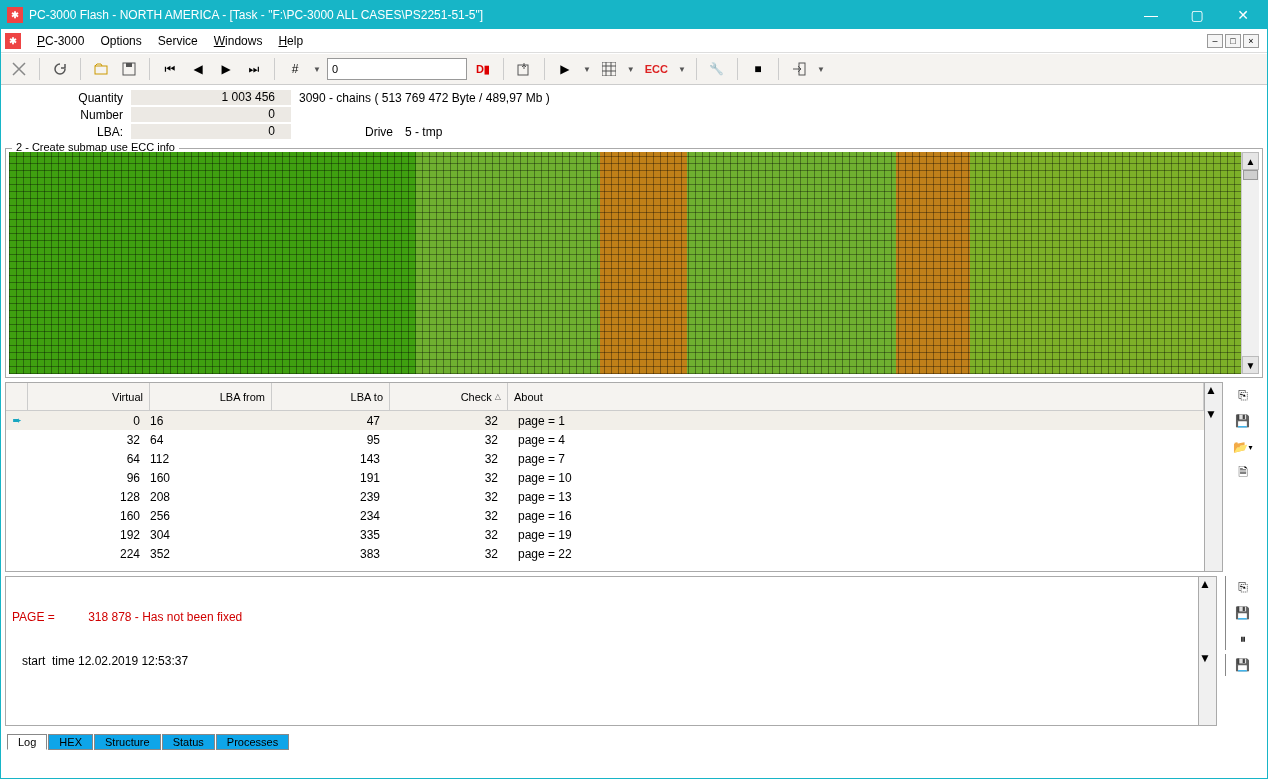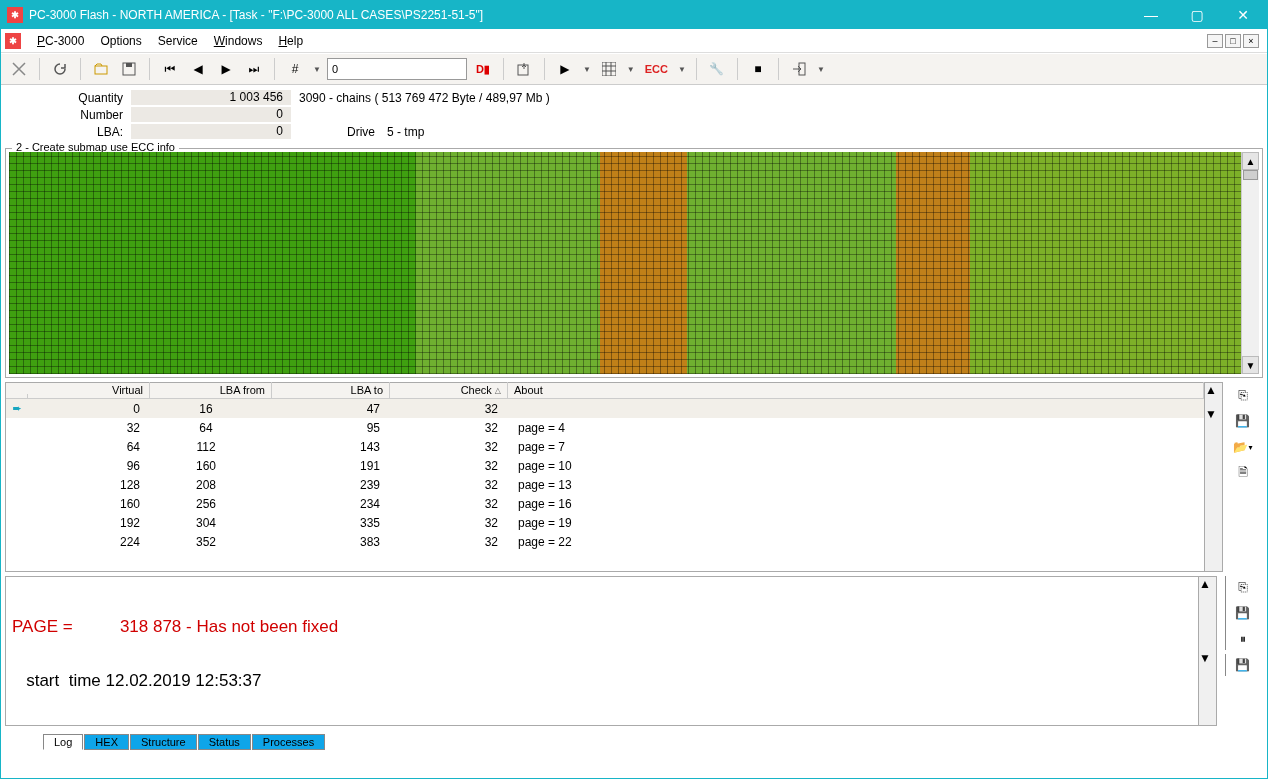--- a/index.html
+++ b/index.html
@@ -19,71 +19,71 @@
 .menubar .mdi-btn {width:16px;height:14px;border:1px solid #999;background:#f5f5f5;font-size:9px;display:flex;align-items:center;justify-content:center;cursor:pointer;}
 .toolbar { background: #f5f3f0; height: 32px; display: flex; align-items: center; padding: 0 6px; border-top:1px solid #fff; border-bottom:1px solid #ccc; gap:4px;}
 .toolbar .tbtn { width:24px;height:24px;display:flex;align-items:center;justify-content:center;cursor:pointer;border:1px solid transparent;}
 .toolbar .sep{width:1px;height:22px;background:#ccc;margin:0 4px;}
 .toolbar .dropdown-arrow{font-size:8px;color:#555;padding:0 2px;}
 .toolbar input.page-input{width:140px;height:22px;border:1px solid #999;padding:0 4px;font-size:11px;}
 .toolbar .ecc-label{color:#d22;font-weight:bold;font-size:11px;padding:0 4px;}
 .info-rows{padding:4px 10px 6px 10px;background:#fff;font-size:12px;}
 .info-row{display:flex;height:17px;align-items:center;}
 .info-row .lbl{width:120px;text-align:right;padding-right:8px;}
-.info-row .valbox{background:#ece9e4;height:15px;display:inline-block;padding:0 8px;text-align:right;}
+.info-row .valbox{background:#ece9e4;height:15px;display:inline-block;padding:0 16px;text-align:right;}
 .info-row .val1{width:160px;}
 .info-row .chains{padding-left:8px;}
-.info-row .drivelbl{margin-left:56px;}
+.info-row .drivelbl{margin-left:74px;}
 .groupbox{margin:2px 4px;border:1px solid #aaa;position:relative;}
 .groupbox .legend{position:absolute;top:-8px;left:6px;background:#fff;padding:0 4px;font-size:11px;}
 .bitmap-container{height:228px;display:flex;padding:3px;}
 .bitmap-grid{flex:1;overflow:hidden;position:relative;background:#4da015;}
 .bitmap-grid canvas,.bitmap-grid .grid-overlay{width:100%;height:100%;}
 .grid-overlay{background:
  repeating-linear-gradient(0deg,rgba(0,0,0,.35) 0 1px,transparent 1px 7px),
  repeating-linear-gradient(90deg,rgba(0,0,0,.35) 0 1px,transparent 1px 7px),
  linear-gradient(90deg,#3fa010 0 33%,#6fb030 33% 48%,#c08018 48% 55%,#6fb030 55% 72%,#c0801a 72% 78%,#7db028 78% 100%);
 }
 .vscroll{width:18px;background:#f0f0f0;border-left:1px solid #ccc;display:flex;flex-direction:column;}
 .vscroll .arrow{height:18px;display:flex;align-items:center;justify-content:center;background:#e5e5e5;border:1px solid #bbb;cursor:pointer;font-size:10px;}
 .vscroll .track{flex:1;position:relative;}
 .vscroll .thumb{position:absolute;left:1px;right:1px;background:#cfcfcf;border:1px solid #999;}
 .table-area{display:flex;margin:2px 4px;}
 .table-wrap{flex:1;border:1px solid #aaa;height:190px;display:flex;flex-direction:column;}
-.table-header{display:flex;background:#f5f3f0;border-bottom:1px solid #ccc;height:16px;align-items:flex-end;}
+.table-header{display:flex;background:#f5f3f0;border-bottom:1px solid #ccc;height:28px;}
 .table-header .th{border-right:1px solid #ccc;padding:2px 6px;font-size:11px;display:flex;align-items:center;}
 .th-gutter{width:22px;}
 .th-virtual{width:122px;justify-content:flex-end;}
 .th-lbafrom{width:122px;justify-content:flex-end;}
 .th-lbato{width:118px;justify-content:flex-end;}
 .th-length{width:118px;justify-content:flex-end;position:relative;}
 .th-length .sort{font-size:8px;color:#666;margin-left:3px;}
 .th-about{flex:1;padding-left:10px;}
 .table-body{flex:1;overflow:hidden;font-family:"Courier New",monospace;font-size:12px;}
 .tr{display:flex;height:19px;align-items:center;}
 .tr.selected{background:#f2efe9;}
 .tr .gutter{width:22px;display:flex;align-items:center;justify-content:center;}
 .tr .gutter .ptr{color:#18a6c0;font-size:11px;}
 .td-virtual{width:122px;text-align:right;padding-right:10px;}
-.td-lbafrom{width:122px;text-align:center;padding-right:10px;}
+.td-lbafrom{width:122px;text-align:left;padding-right:10px;}
 .td-lbato{width:118px;text-align:right;padding-right:10px;}
 .td-length{width:118px;text-align:right;padding-right:10px;}
 .td-about{flex:1;padding-left:10px;}
 .table-vscroll{width:18px;background:#f0f0f0;border:1px solid #aaa;border-left:none;display:flex;flex-direction:column;}
 .side-tools{width:40px;padding:2px 0 0 8px;}
 .side-tools .st{width:24px;height:22px;margin-bottom:4px;display:flex;align-items:center;justify-content:center;cursor:pointer;border:1px solid transparent;}
 .log-area{margin:2px 4px;display:flex;}
-.log-box{flex:1;border:1px solid #aaa;height:150px;font-family:"Courier New",monospace;font-size:17px;padding:4px 6px;overflow:hidden;white-space:pre;position:relative;}
+.log-box{flex:1;border:1px solid #aaa;height:150px;font-family:"Courier New",monospace;font-size:12px;padding:4px 6px;overflow:hidden;white-space:pre;position:relative;}
 .log-line{line-height:16px;}
 .log-red{color:#d00000;}
 .log-vscroll{width:18px;background:#f0f0f0;border:1px solid #aaa;border-left:none;display:flex;flex-direction:column;}
 .log-side{width:46px;padding-left:8px;display:flex;flex-direction:column;align-items:flex-start;gap:4px;}
 .log-side .grp{border-left:1px solid #888;padding-left:6px;display:flex;flex-direction:column;gap:4px;}
 .log-side .sbtn{width:22px;height:22px;display:flex;align-items:center;justify-content:center;cursor:pointer;}
-.tabs{height:22px;display:flex;padding:0 6px;align-items:flex-end;margin-left:36px;}
+.tabs{height:22px;display:flex;padding:0 6px;align-items:flex-end;}
 .tab{border:1px solid #888;border-top:1px solid #888;background:#0ea5e9;padding:1px 10px;font-size:11px;margin-right:1px;cursor:pointer;border-bottom:1px solid #888;}
 .tab.active{background:#fff;border-bottom:1px solid #fff;}
 svg{display:block;}
 </style>
 </head>
 <body>
 
 <div class="window">
 
   <div class="titlebar">
@@ -229,20 +229,21 @@
       </div>
       <div class="table-body" id="table-body">
           <div class="tr selected">
             <div class="gutter">
               <span class="ptr">➨</span>
             </div>
             <div class="td-virtual">0</div>
             <div class="td-lbafrom">16</div>
             <div class="td-lbato">47</div>
             <div class="td-length">32</div>
+            <div class="td-about">page = 1</div>
           </div>
           <div class="tr">
             <div class="gutter"></div>
             <div class="td-virtual">32</div>
             <div class="td-lbafrom">64</div>
             <div class="td-lbato">95</div>
             <div class="td-length">32</div>
             <div class="td-about">page = 4</div>
           </div>
           <div class="tr">

